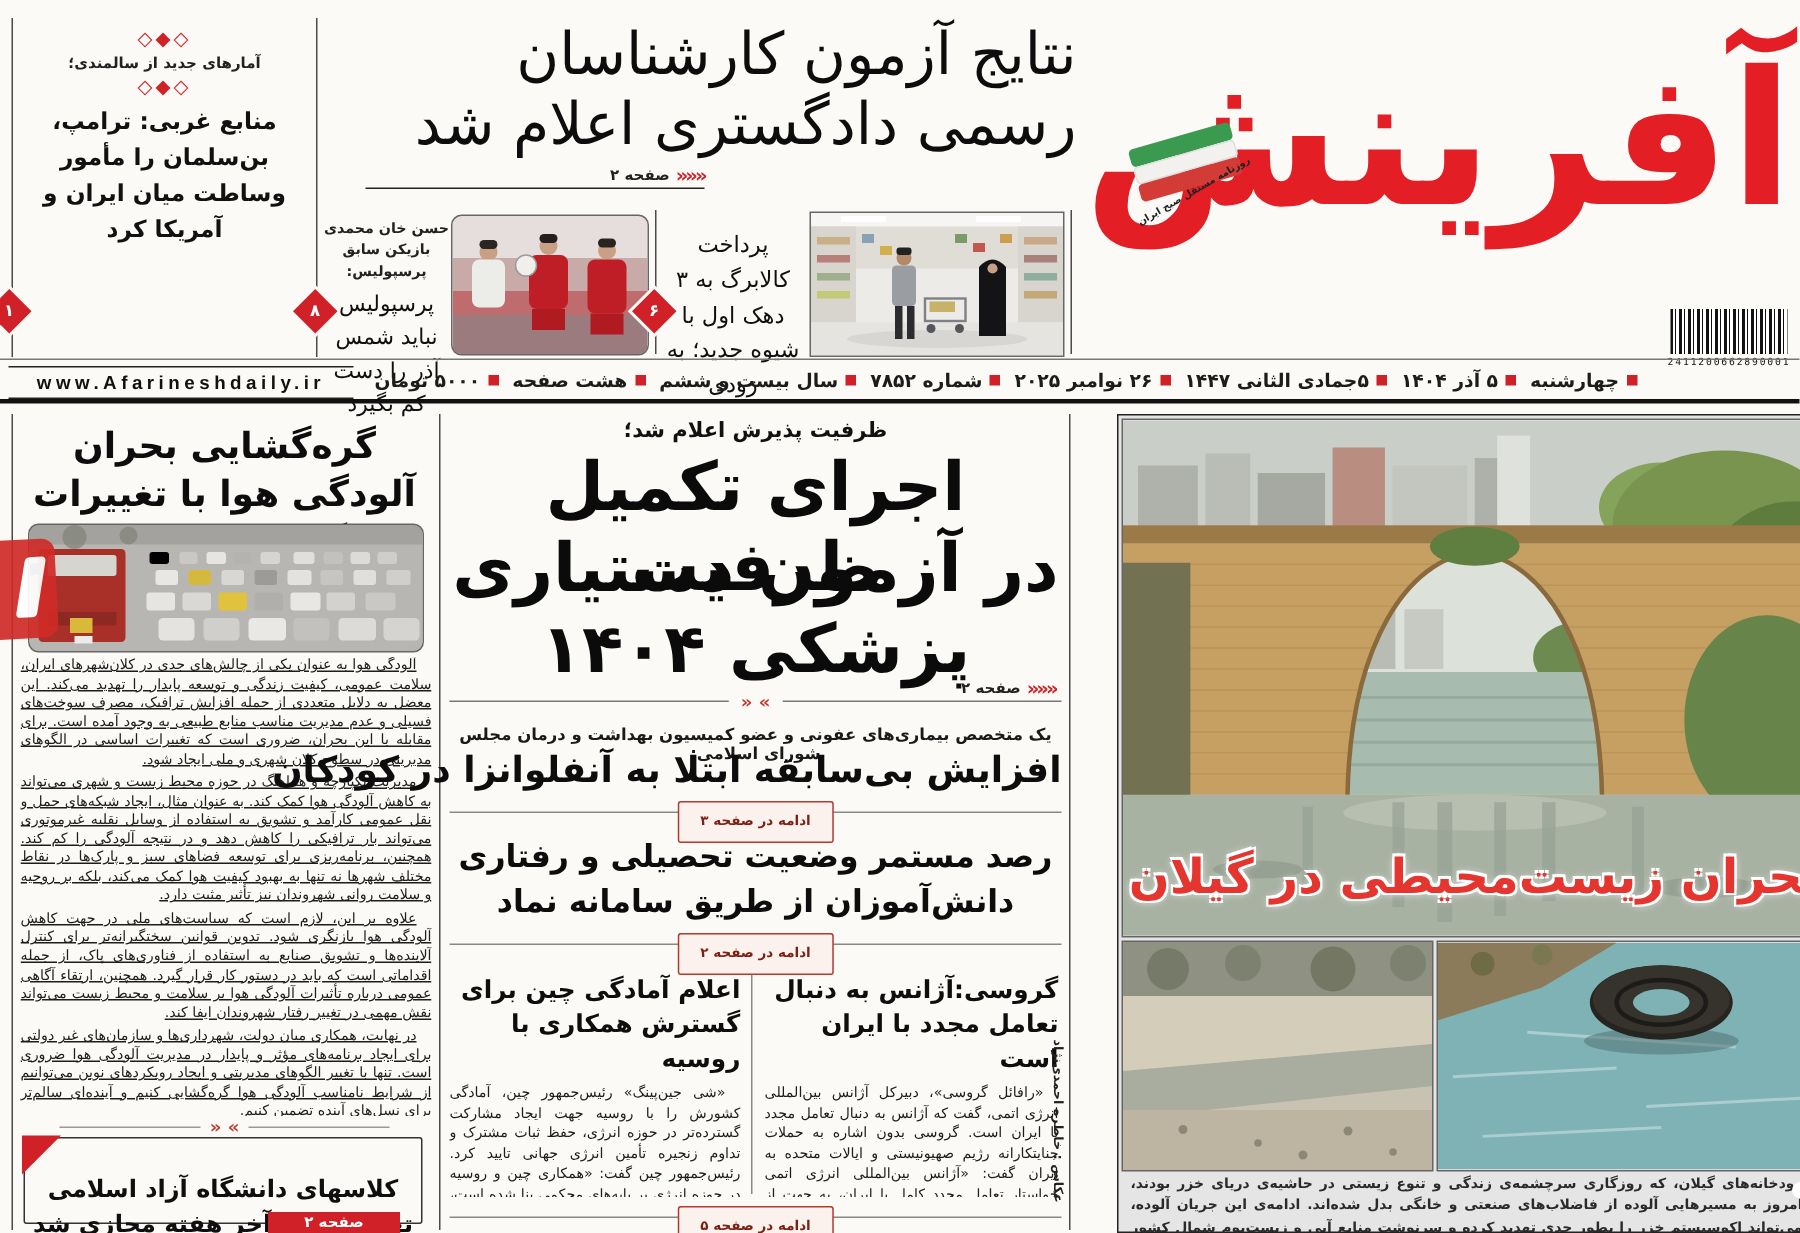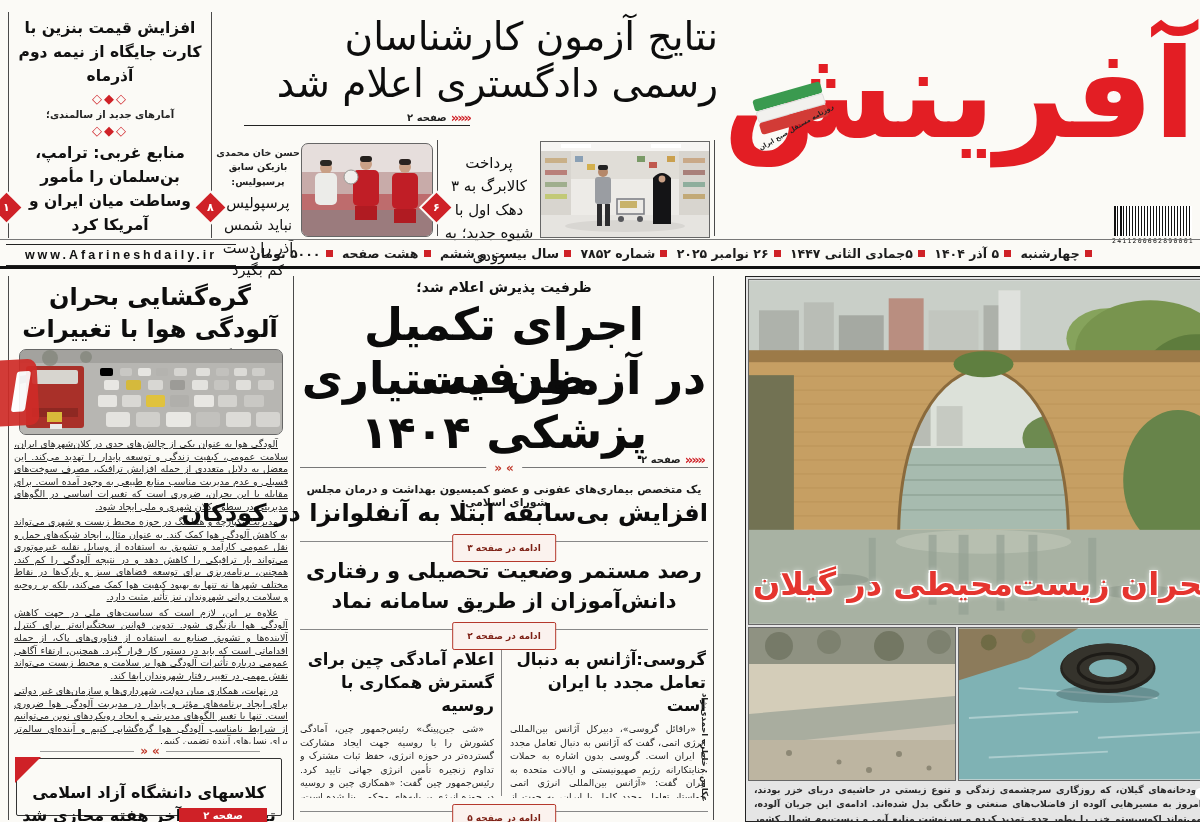--- a/index.html
+++ b/index.html
@@ -86,21 +86,20 @@
 </style>
 </head>
 <body>
 
 <div class="vr" style="left:8px;top:12px;height:226px;"></div>
 <div class="vr" style="left:211px;top:12px;height:226px;"></div>
 <div class="vr" style="left:437px;top:140px;height:96px;"></div>
 <div class="vr" style="left:714px;top:140px;height:96px;"></div>
 
 <div class="abs briefs">
-  <div class="brief-title">افزایش قیمت بنزین با کارت جایگاه از نیمه دوم آذرماه</div>
   <div class="diamonds">◇◆◇</div>
   <div class="brief-kicker">آمارهای جدید از سالمندی؛</div>
   <div class="diamonds">◇◆◇</div>
   <div class="brief-title">منابع غربی: ترامپ، بن‌سلمان را مأمور وساطت میان ایران و آمریکا کرد</div>
 </div>
 <div class="diamond-badge" style="left:-4px;top:197px;">
   <span>۱</span>
   </div>
 
 <h1 class="abs main-headline" style="margin:0;">نتایج آزمون کارشناسان رسمی دادگستری اعلام شد</h1>

